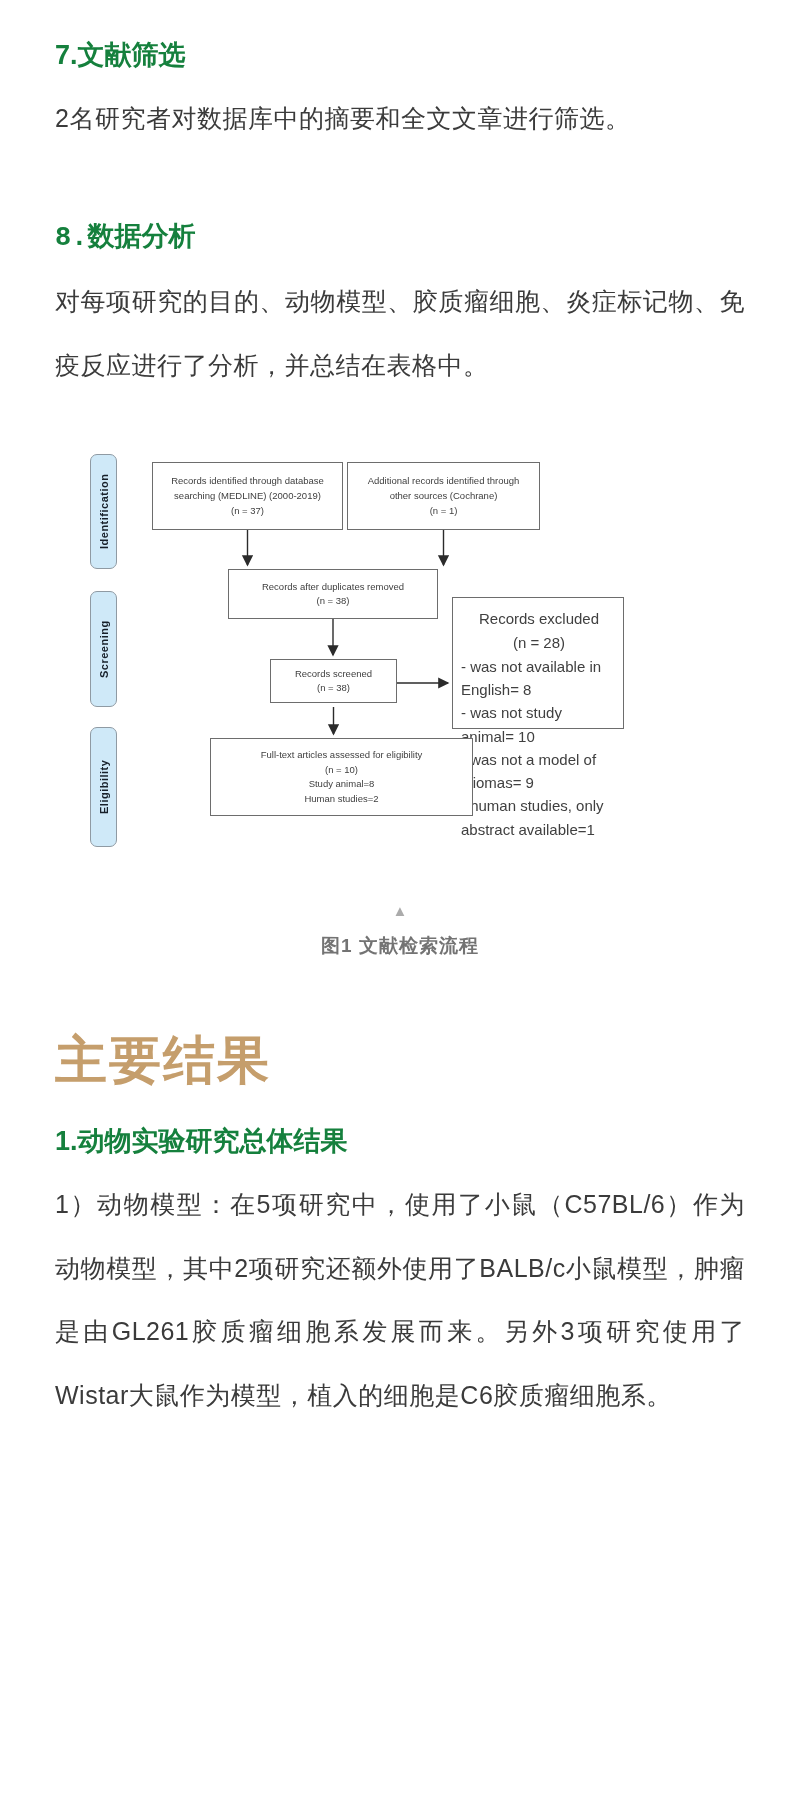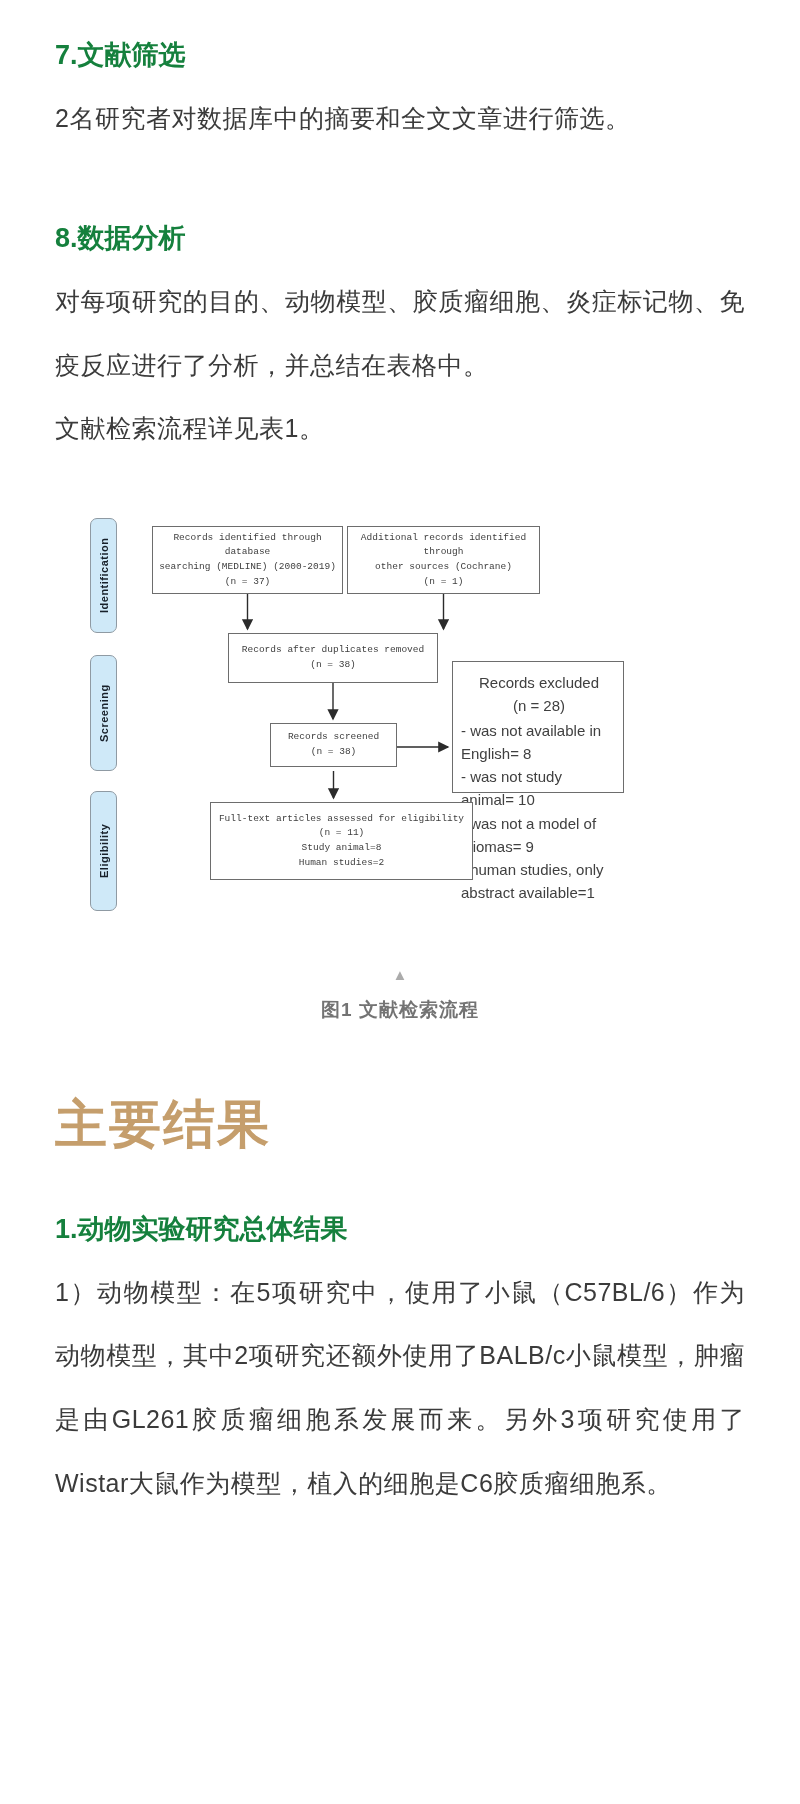--- a/index.html
+++ b/index.html
@@ -2,72 +2,71 @@
 <html><head>
 <meta charset="utf-8">
 <style>
   html,body{margin:0;padding:0;background:#ffffff;}
   body{width:800px;font-family:"Liberation Sans","DejaVu Sans",sans-serif;color:#3b3b3b;}
   .page{padding:38px 55px 60px 55px;box-sizing:border-box;width:800px;}
 
   .section-heading{
     font-size:27px;font-weight:700;color:#15803d;margin:0 0 14px 0;line-height:1.3;
   }
-  .gap-top{margin-top:70px;}
+  .gap-top{margin-top:70px;font-family:Liberation Mono, monospace;}
   .body-text{
     font-size:25px;line-height:2.55;margin:0;color:#3b3b3b;
     text-align:justify;letter-spacing:0.5px;
   }
 
   
   .flow-figure{margin:52px 0 0 0;padding:0;}
   .diagram{position:relative;width:680px;height:402px;margin-left:5px;background:#ffffff;}
   .stage-label{
     position:absolute;left:30px;width:27px;background:#cfe9f8;border:1px solid #8f9aa3;
     border-radius:7px;box-sizing:border-box;display:flex;align-items:center;justify-content:center;
     writing-mode:vertical-rl;transform:rotate(180deg);
     font-size:11px;font-weight:700;color:#17202a;letter-spacing:0.5px;
   }
   .fbox{
     position:absolute;border:1.5px solid #6d6d6d;background:#ffffff;box-sizing:border-box;
     display:flex;align-items:center;justify-content:center;text-align:center;
-    font-size:9.5px;line-height:1.55;color:#404040;white-space:pre-line;padding:2px 4px;font-family:Liberation Mono, monospace;
+    font-size:9.5px;line-height:1.55;color:#404040;white-space:pre-line;padding:2px 4px;
   }
   .fbox-excl{
     position:absolute;border:1.5px solid #6d6d6d;background:#ffffff;box-sizing:border-box;
     font-size:15px;line-height:1.55;color:#404040;padding:9px 6px 4px 8px;
   }
   .fbox-excl .excl-title{text-align:center;white-space:pre-line;margin-bottom:1px;}
   .fbox-excl .excl-item{text-align:left;}
   .arrows{position:absolute;left:0;top:0;pointer-events:none;}
 
   .triangle-row{text-align:center;margin-top:52px;line-height:1;}
   .triangle-row span{font-size:15px;color:#ababab;}
   .fig-caption{
     text-align:center;font-size:19px;color:#737373;font-weight:600;
     margin-top:14px;letter-spacing:1px;
   }
 
   .main-heading{
     font-family:"DejaVu Serif","Liberation Serif",serif;
     font-size:52px;font-weight:700;color:#c59e6c;margin:70px 0 0 0;letter-spacing:2px;line-height:1.2;
   }
-  .sub-gap{margin-top:56px;}
+  .sub-gap{margin-top:32px;}
 </style>
 </head>
 <body>
 
 <div class="page">
 
   <h2 class="section-heading">7.文献筛选</h2>
   <p class="body-text">2名研究者对数据库中的摘要和全文文章进行筛选。</p>
 
   <h2 class="section-heading gap-top">8.数据分析</h2>
   <p class="body-text">对每项研究的目的、动物模型、胶质瘤细胞、炎症标记物、免疫反应进行了分析，并总结在表格中。</p>
-  <p class="body-text">文献检索流程详见表1。</p>
 
   <figure class="flow-figure">
     <div class="diagram">
 
       <div class="stage-label" style="top:5px;height:115px;">Identification</div>
       <div class="stage-label" style="top:142px;height:116px;">Screening</div>
       <div class="stage-label" style="top:278px;height:120px;">Eligibility</div>
 
       <div class="fbox" style="left:92px;top:13px;width:191px;height:68px;">Records identified through database
 searching (MEDLINE) (2000-2019)
@@ -83,21 +82,21 @@
       <div class="fbox-excl" style="left:392px;top:148px;width:172px;height:132px;">
         <div class="excl-title">Records excluded
 (n = 28)</div>
         <div class="excl-item">- was not available in English= 8</div>
         <div class="excl-item">- was not study animal= 10</div>
         <div class="excl-item">- was not a model of gliomas= 9</div>
         <div class="excl-item">- human studies, only abstract available=1</div>
       </div>
 
       <div class="fbox" style="left:150px;top:289px;width:263px;height:78px;">Full-text articles assessed for eligibility
-(n = 11)
+(n = 10)
 Study animal=8
 Human studies=2</div>
 
       <svg class="arrows" width="680" height="402" viewBox="0 0 680 402">
         <defs>
           <marker id="ah" markerWidth="9" markerHeight="9" refX="7" refY="4" orient="auto">
             <path d="M0,0 L8,4 L0,8 z" fill="#2b2b2b"></path>
           </marker>
         </defs>
         <line x1="187.5" y1="81" x2="187.5" y2="116" stroke="#2b2b2b" stroke-width="1.4" marker-end="url(#ah)"></line>

